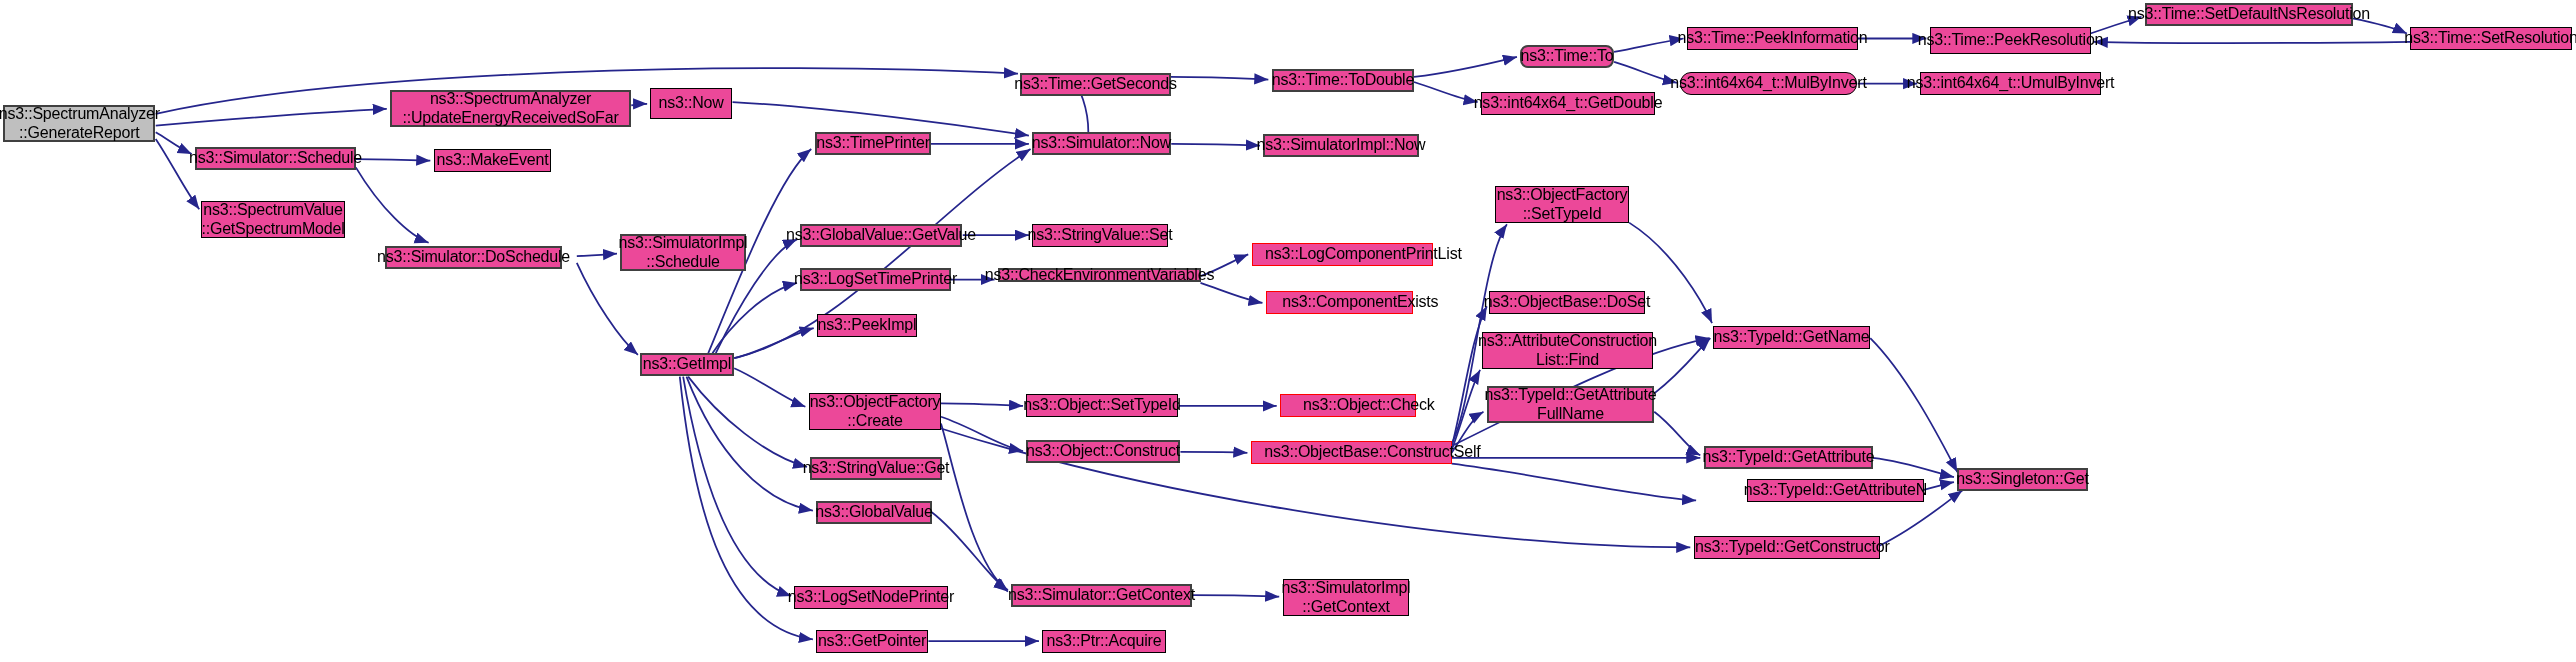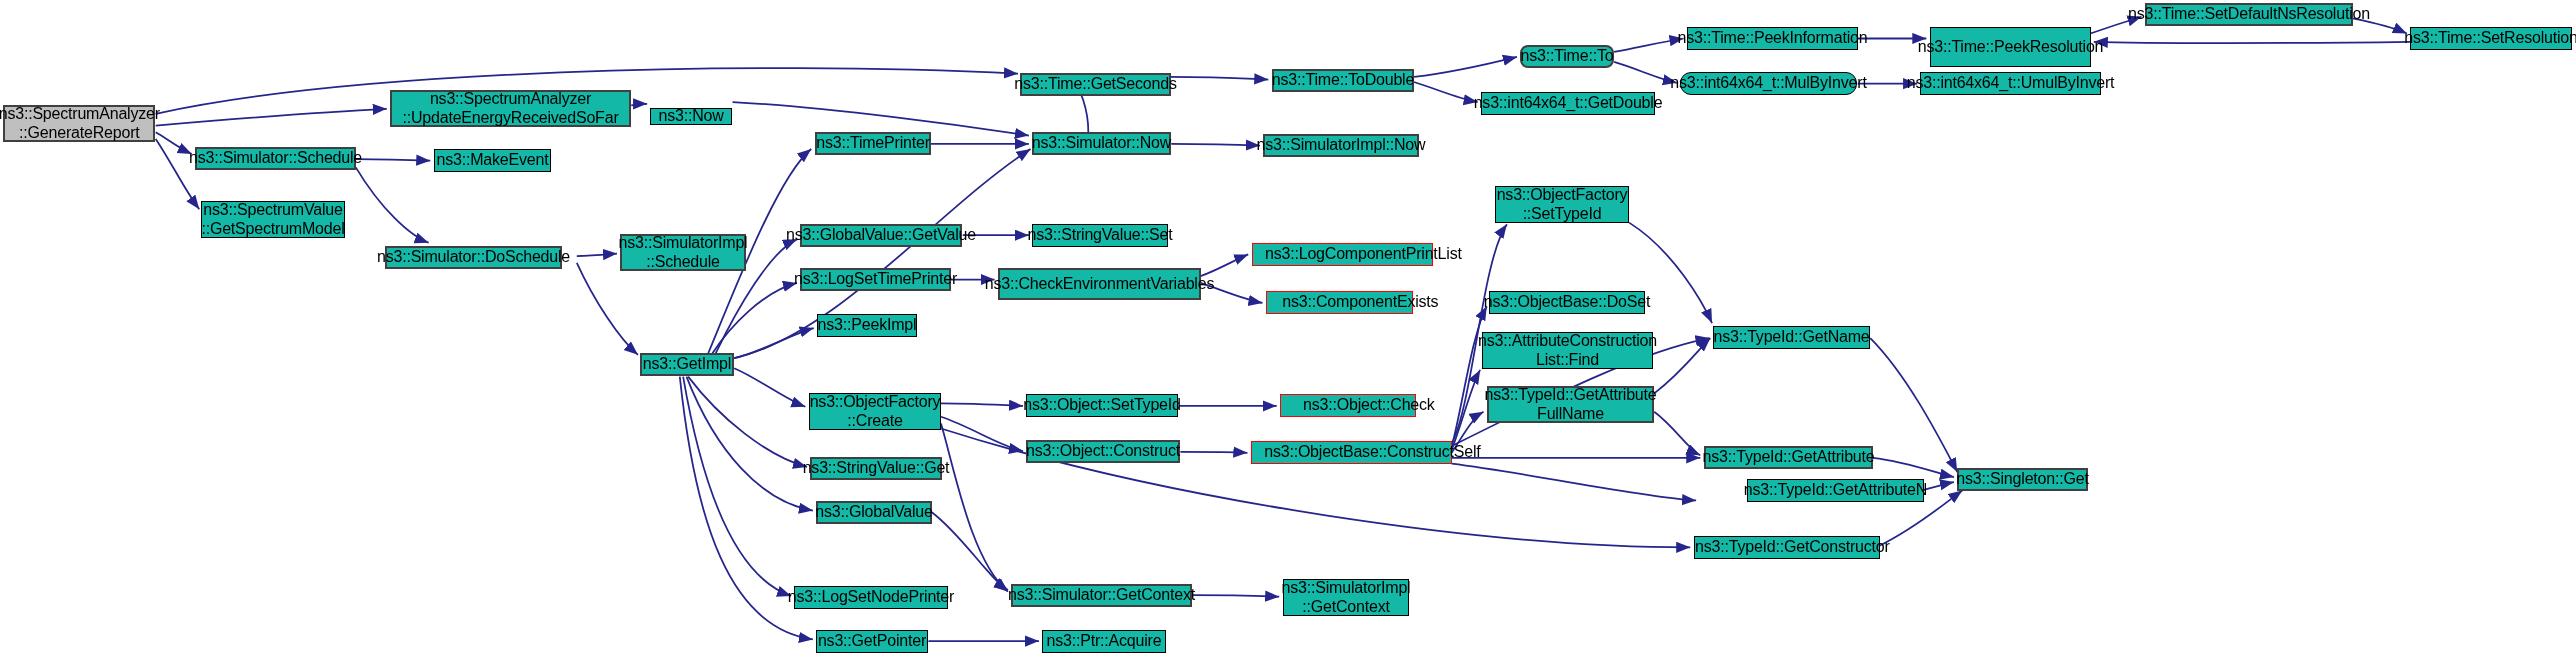--- a/index.html
+++ b/index.html
@@ -24,21 +24,21 @@
     height: 662px;
     pointer-events: none;
   }
   .node {
     position: absolute;
     box-sizing: border-box;
     display: flex;
     align-items: center;
     justify-content: center;
     text-align: center;
-    background: #14b8a6;
+    background: #ec4899;
     border: 1.3px solid #000000;
     color: #000000;
     font-size: 16px;
     line-height: 1.18;
     letter-spacing: -0.2px;
     white-space: pre-line;
     padding: 0.8px 3.3px;
     z-index: 5;
   }
   .node.thick {
@@ -129,42 +129,42 @@
   </svg>
   <div id="node-group">
       <div class="node root" style="left: 3.3px; top: 105px; width: 152px; height: 37px;">ns3::SpectrumAnalyzer
 ::GenerateReport</div>
       <div class="node thick" style="left: 390px; top: 90px; width: 241px; height: 37px;">ns3::SpectrumAnalyzer
 ::UpdateEnergyReceivedSoFar</div>
       <div class="node thick" style="left: 195px; top: 147px; width: 161px; height: 23.4px;">ns3::Simulator::Schedule</div>
       <div class="node" style="left: 201px; top: 201px; width: 144px; height: 37px;">ns3::SpectrumValue
 ::GetSpectrumModel</div>
       <div class="node" style="left: 434px; top: 149px; width: 117px; height: 23.4px;">ns3::MakeEvent</div>
-      <div class="node" style="left: 650px; top: 108px; width: 82px; height: 17px;">ns3::Now</div>
+      <div class="node" style="left: 650px; top: 88px; width: 82px; height: 31px;">ns3::Now</div>
       <div class="node thick" style="left: 385px; top: 246px; width: 177px; height: 23.4px;">ns3::Simulator::DoSchedule</div>
       <div class="node thick" style="left: 620px; top: 234px; width: 126px; height: 37px;">ns3::SimulatorImpl
 ::Schedule</div>
       <div class="node thick" style="left: 815px; top: 132px; width: 116px; height: 23.4px;">ns3::TimePrinter</div>
       <div class="node thick" style="left: 1032px; top: 132px; width: 139px; height: 23.4px;">ns3::Simulator::Now</div>
       <div class="node thick" style="left: 1263px; top: 134px; width: 156px; height: 23.4px;">ns3::SimulatorImpl::Now</div>
       <div class="node thick" style="left: 1020px; top: 73px; width: 151px; height: 23.4px;">ns3::Time::GetSeconds</div>
       <div class="node thick" style="left: 1272px; top: 69px; width: 142px; height: 23.4px;">ns3::Time::ToDouble</div>
       <div class="node thick" style="left: 1520px; top: 45px; width: 94px; height: 23.4px; border-radius: 8px;">ns3::Time::To</div>
       <div class="node" style="left: 1481px; top: 92px; width: 174px; height: 23.4px;">ns3::int64x64_t::GetDouble</div>
       <div class="node" style="left: 1687px; top: 27px; width: 171px; height: 23.4px;">ns3::Time::PeekInformation</div>
       <div class="node" style="left: 1680px; top: 72px; width: 177px; height: 23.4px; border-radius: 11px;">ns3::int64x64_t::MulByInvert</div>
-      <div class="node" style="left: 1930px; top: 27px; width: 161px; height: 40px;">ns3::Time::PeekResolution</div>
+      <div class="node" style="left: 1930px; top: 27px; width: 161px; height: 27px;">ns3::Time::PeekResolution</div>
       <div class="node" style="left: 1920px; top: 72px; width: 181px; height: 23.4px;">ns3::int64x64_t::UmulByInvert</div>
       <div class="node thick" style="left: 2145px; top: 2.5px; width: 208px; height: 23.4px;">ns3::Time::SetDefaultNsResolution</div>
       <div class="node" style="left: 2410px; top: 27px; width: 162px; height: 23.4px;">ns3::Time::SetResolution</div>
       <div class="node thick" style="left: 640px; top: 353px; width: 94px; height: 23.4px;">ns3::GetImpl</div>
       <div class="node thick" style="left: 800px; top: 224px; width: 162px; height: 23.4px;">ns3::GlobalValue::GetValue</div>
       <div class="node" style="left: 1032px; top: 224px; width: 136px; height: 23.4px;">ns3::StringValue::Set</div>
       <div class="node thick" style="left: 800px; top: 268px; width: 151px; height: 23.4px;">ns3::LogSetTimePrinter</div>
-      <div class="node thick" style="left: 998px; top: 268px; width: 203px; height: 32px;">ns3::CheckEnvironmentVariables</div>
+      <div class="node thick" style="left: 998px; top: 268px; width: 203px; height: 14px;">ns3::CheckEnvironmentVariables</div>
       <div class="node red" style="left: 1252px; top: 243px; width: 181px; height: 23.4px;">ns3::LogComponentPrintList</div>
       <div class="node red" style="left: 1266px; top: 291px; width: 147px; height: 23.4px;">ns3::ComponentExists</div>
       <div class="node" style="left: 817px; top: 314px; width: 100px; height: 23.4px;">ns3::PeekImpl</div>
       <div class="node" style="left: 809px; top: 393px; width: 132px; height: 37px;">ns3::ObjectFactory
 ::Create</div>
       <div class="node thick" style="left: 810px; top: 457px; width: 132px; height: 23.4px;">ns3::StringValue::Get</div>
       <div class="node thick" style="left: 816px; top: 501px; width: 116px; height: 23.4px;">ns3::GlobalValue</div>
       <div class="node" style="left: 794px; top: 586px; width: 154px; height: 23.4px;">ns3::LogSetNodePrinter</div>
       <div class="node" style="left: 816px; top: 630px; width: 112px; height: 23.4px;">ns3::GetPointer</div>
       <div class="node" style="left: 1026px; top: 394px; width: 152px; height: 23.4px;">ns3::Object::SetTypeId</div>

